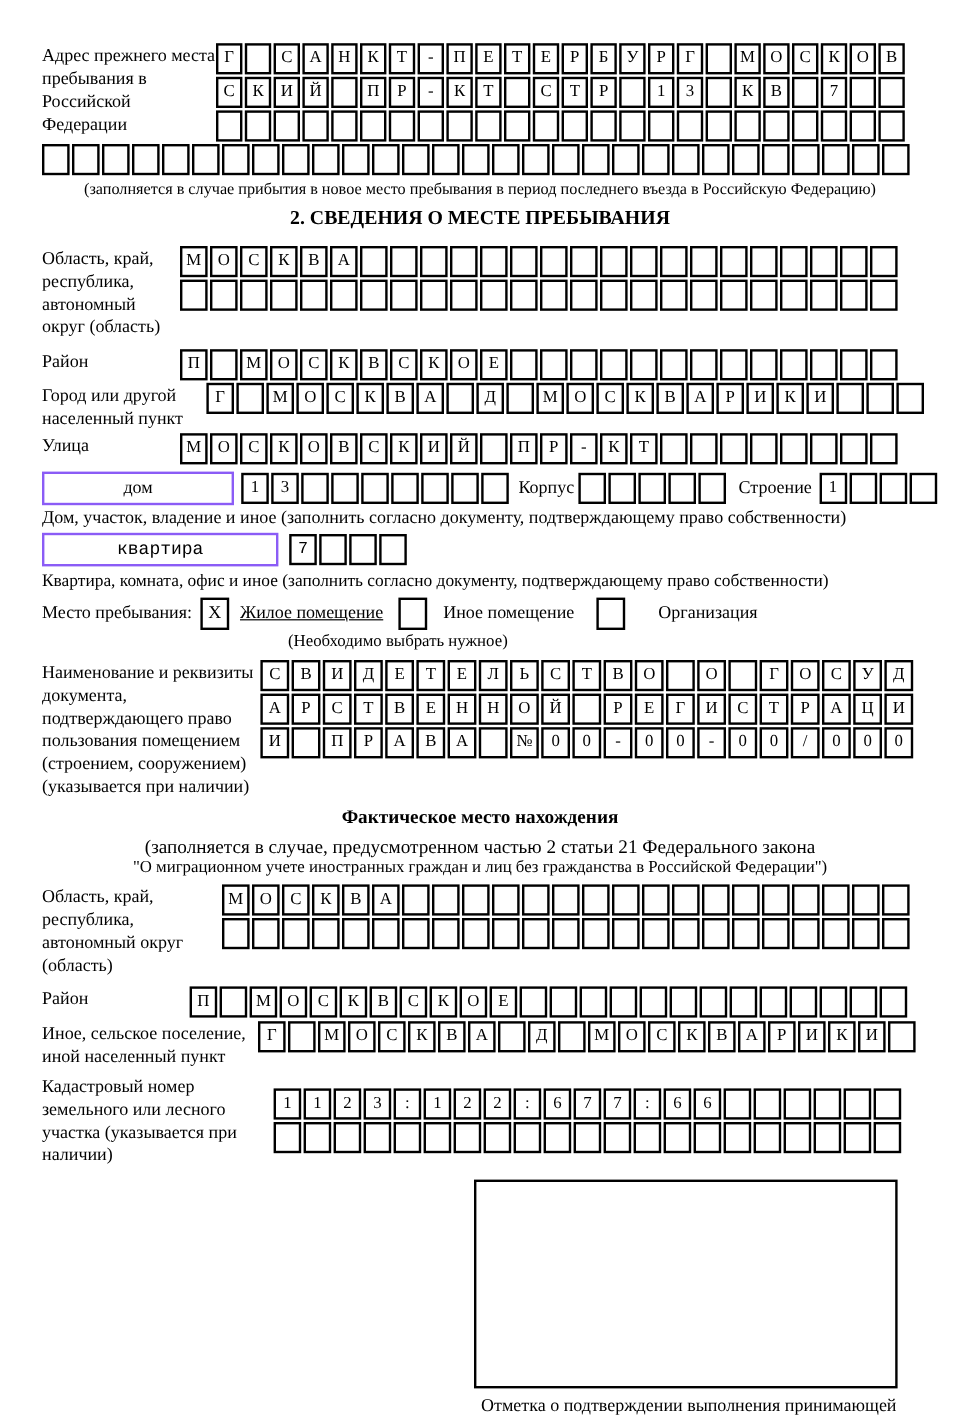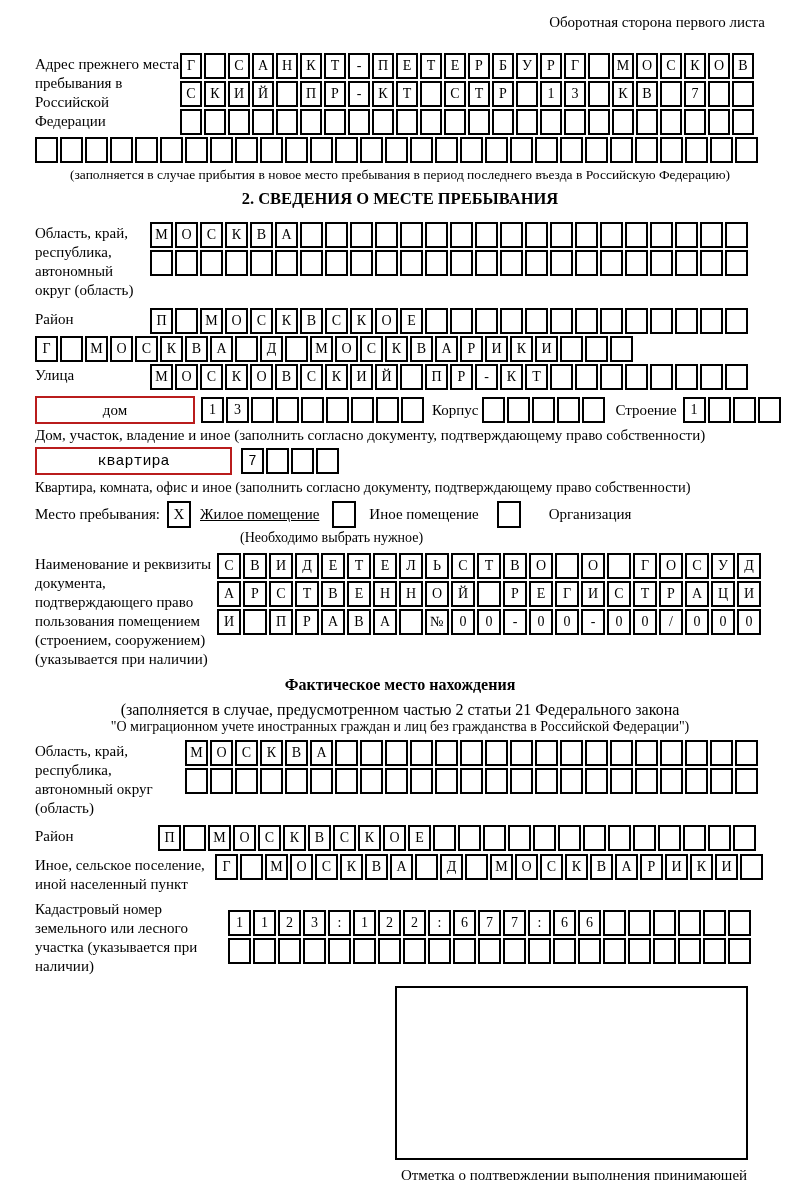--- a/index.html
+++ b/index.html
@@ -19,39 +19,38 @@
     flex:none; height:22px; border:2px solid #000;
     display:flex; align-items:center; justify-content:center;
     font-size:14px; line-height:22px; background:#fff;
   }
   .r18 .cell{ width:18px; }
   .r19 .cell{ width:19px; }
   .r20 .cell{ width:20px; }
   .note-c{ text-align:center; font-size:13.5px; }
   .title-c{ text-align:center; font-size:16.5px; font-weight:bold; }
   .widebox{
-    flex:none; border:2px solid #b91c1c; height:24px;
+    flex:none; border:2px solid #8b5cf6; height:24px;
     display:flex; align-items:center; justify-content:center; background:#fff;
     font-size:15px;
   }
   .inline-lbl{ line-height:28px; flex:none; }
   .chk{
     flex:none; width:20px; height:23px; border:2px solid #000;
     display:flex; align-items:center; justify-content:center;
     font-size:15px; background:#fff;
   }
   .stamp-box{ border:2px solid #000; width:349px; height:170px; margin-left:360px; background:#fff; }
   .stamp-cap{ margin:6px 0 0 343px; width:392px; text-align:center; font-size:15px; line-height:19px; }
 </style>
 </head>
 <body>
 
 <div class="page">
 
-  <div class="hdr-note">Оборотная сторона первого листа</div>
 
   <div class="row" style="margin-top:22px;">
     <div class="lbl" style="width:145px;">Адрес прежнего места пребывания в Российской Федерации</div>
     <div class="rows">
       <div class="cellrow r18">
           <span class="cell">Г</span>
           <span class="cell"></span>
           <span class="cell">С</span>
           <span class="cell">А</span>
           <span class="cell">Н</span>
@@ -246,20 +245,21 @@
         <span class="cell"></span>
         <span class="cell"></span>
         <span class="cell"></span>
         <span class="cell"></span>
         <span class="cell"></span>
         <span class="cell"></span>
       </div>
   </div>
 
   <div class="row" style="margin-top:2px;">
+    <div class="lbl" style="width:137px;">Город или другой населенный пункт</div>
     <div class="cellrow r19">
         <span class="cell">Г</span>
         <span class="cell"></span>
         <span class="cell">М</span>
         <span class="cell">О</span>
         <span class="cell">С</span>
         <span class="cell">К</span>
         <span class="cell">В</span>
         <span class="cell">А</span>
         <span class="cell"></span>

